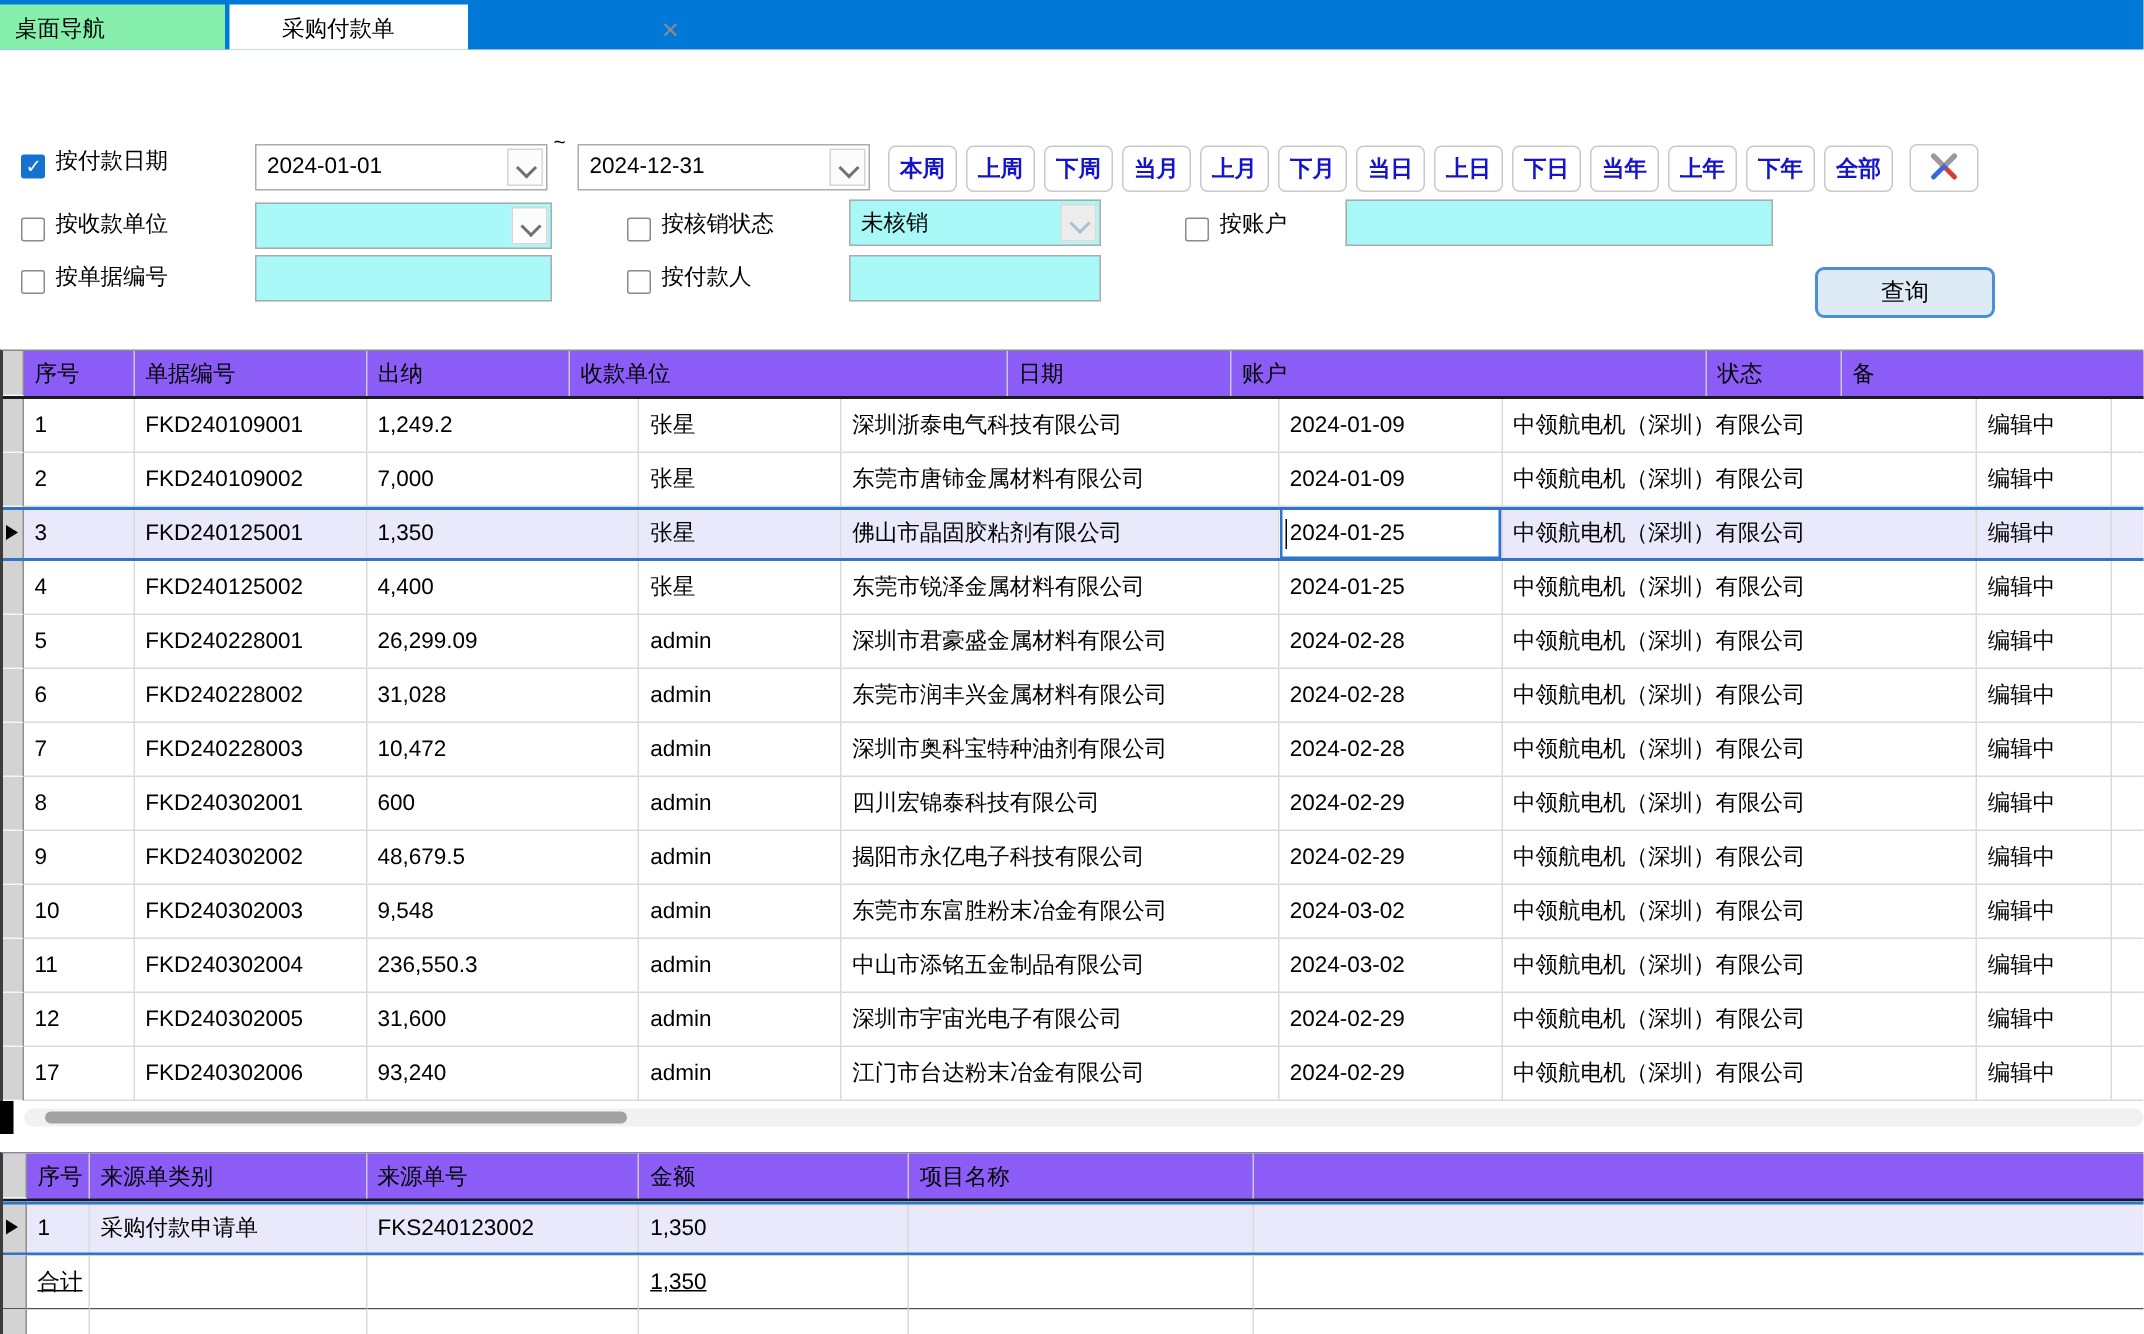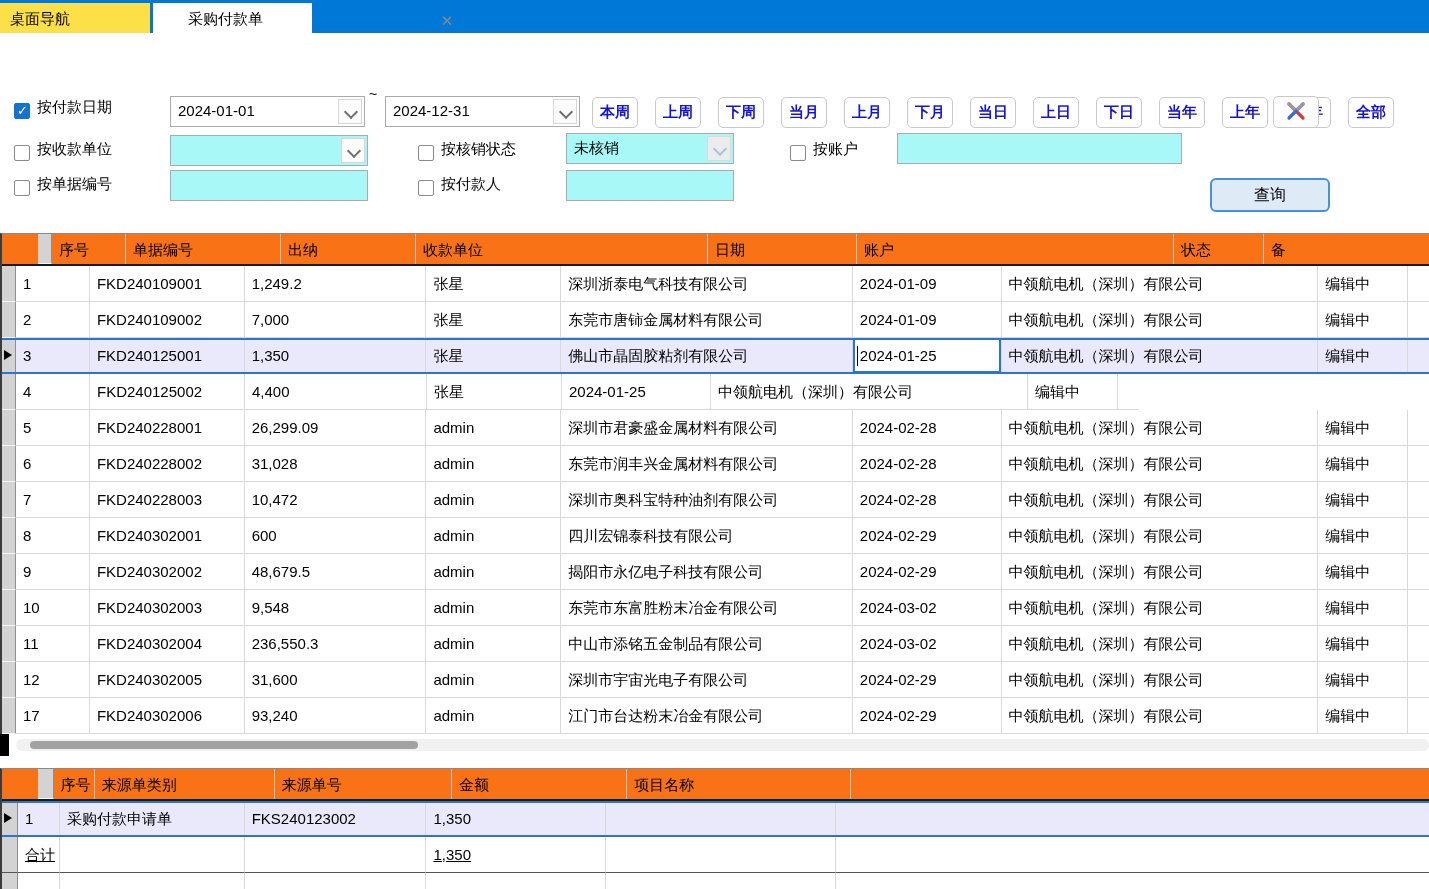--- a/index.html
+++ b/index.html
@@ -3,21 +3,21 @@
 <meta charset="utf-8">
 <style>
   * { margin:0; padding:0; box-sizing:border-box; }
   html,body { width:1429px; height:889px; overflow:hidden; background:#fff;
     font-family:"Liberation Sans","DejaVu Sans",sans-serif; color:#000; }
   :root{ --accent:#0078D7; --cyan:#A8F8F8; --sel:#E9E9FB; --selb:#2E74C9; --btnblue:#1414CC; }
 
   
   .tabbar{ position:absolute; top:0; left:0; width:1429px; height:33px; background:var(--accent); }
   .tab{ position:absolute; top:3px; height:30px; font-size:15px; padding:7px 0 0 10px; }
-  .tab-inactive{ left:0; width:150px; background:#fde047; }
+  .tab-inactive{ left:0; width:150px; background:#86efac; }
   .tab-active{ left:153px; width:159px; background:#fff;padding-left:35px; }
   .closeicon{ position:absolute; left:285px; top:9px; width:18px; height:18px; color:#8a8a8a;
     font-size:15px; line-height:18px; text-align:center; cursor:default; }
 
   
   .flabel{ position:absolute; font-size:15px; white-space:nowrap; }
   .cb{ position:absolute; width:16px; height:16px; border:1px solid #8A8A8A; background:#fff; border-radius:2px; }
   .cb.checked{ background:#1572CE; border-color:#1572CE; }
   .cb.checked::after{ content:"✓"; position:absolute; left:2px; top:-1px; color:#fff; font-size:13px; font-weight:bold; }
 
@@ -26,34 +26,34 @@
   .chev{ position:absolute; right:2px; top:2px; bottom:2px; width:24px; border:1px solid #D6D6D6; background:#FCFCFC; }
   .chev::after{ content:""; position:absolute; left:7px; top:7px; width:8px; height:8px;
     border-right:2px solid #707070; border-bottom:2px solid #707070; transform:rotate(45deg); }
   .combo.cyan{ background:var(--cyan); }
   .combo.dim .chev{ background:#ECECEC; border-color:#DADADA; }
   .combo.dim .chev::after{ border-color:#A8C2D4; }
 
   .cyanfield{ position:absolute; background:var(--cyan); border:1px solid #ABABAB; font-size:15px;
     padding:0 6px; font-family:inherit; }
 
-  #quickbar{ position:absolute; left:592px; top:97px; display:flex; gap:17px; }
+  #quickbar{ position:absolute; left:592px; top:97px; display:flex; gap:6px; }
   .qbtn{ width:46px; height:31px; background:#fff; border:1px solid #C9C9C9; border-radius:5px;
     color:var(--btnblue); font-size:15px; font-weight:600; font-family:inherit; padding:0; }
   #clearbtn{ position:absolute; left:1273px; top:96px; width:46px; height:32px; background:#fff;
     border:1px solid #C9C9C9; border-radius:5px; }
   #querybtn{ position:absolute; left:1210px; top:178px; width:120px; height:34px; background:#DEEBF7;
     border:2px solid #4A90D9; border-radius:6px; font-size:16px; font-family:inherit; }
   #tilde{ position:absolute; left:369px; top:86px; font-size:14px; }
 
   
   .grid{ position:absolute; left:0; width:1429px; border-top:1px solid #8a8a8a; border-left:2px solid #3C3C3C; }
   #maintable{ top:233px; }
   #detailtable{ top:768px; }
-  .hrow{ display:flex; height:32px; border-bottom:2px solid #1a1a1a; background:#f97316;padding-left:36px; }
+  .hrow{ display:flex; height:32px; border-bottom:2px solid #1a1a1a; background:#8b5cf6; }
   .trow{ display:flex; height:36px; position:relative; background:#fff; }
   .cell{ height:100%; padding:8px 2px 0 7px; font-size:15px; line-height:19px;
     border-right:1px solid #D9D9D9; border-bottom:1px solid #D9D9D9; overflow:hidden; white-space:nowrap; }
   .hcell{ padding-top:6px; border-right:1px solid #C8C8C8; border-bottom:none; }
   .rh{ background:#D3D3D3; border-right:1px solid #8F8F8F; border-bottom:1px solid #F6F6F6; position:relative; padding:0; }
   .rowarrow{ position:absolute; left:2px; top:12px; width:0; height:0;
     border-left:8px solid #000; border-top:5px solid transparent; border-bottom:5px solid transparent; }
   .trow.selected .cell:not(.rh):not(.focused){ background:var(--sel); }
   .trow.selected::after{ content:""; position:absolute; inset:0; border-top:2px solid var(--selb);
     border-bottom:2px solid var(--selb); pointer-events:none; }
@@ -203,20 +203,21 @@
         <div class="cell mc7">中领航电机（深圳）有限公司</div>
         <div class="cell mc8">编辑中</div>
         <div class="cell mc9"></div>
       </div>
       <div class="trow">
         <div class="cell rh mc0"></div>
         <div class="cell mc1">4</div>
         <div class="cell mc2">FKD240125002</div>
         <div class="cell mc3">4,400</div>
         <div class="cell mc4">张星</div>
+        <div class="cell mc5">东莞市锐泽金属材料有限公司</div>
         <div class="cell mc6">2024-01-25</div>
         <div class="cell mc7">中领航电机（深圳）有限公司</div>
         <div class="cell mc8">编辑中</div>
         <div class="cell mc9"></div>
       </div>
       <div class="trow">
         <div class="cell rh mc0"></div>
         <div class="cell mc1">5</div>
         <div class="cell mc2">FKD240228001</div>
         <div class="cell mc3">26,299.09</div>

